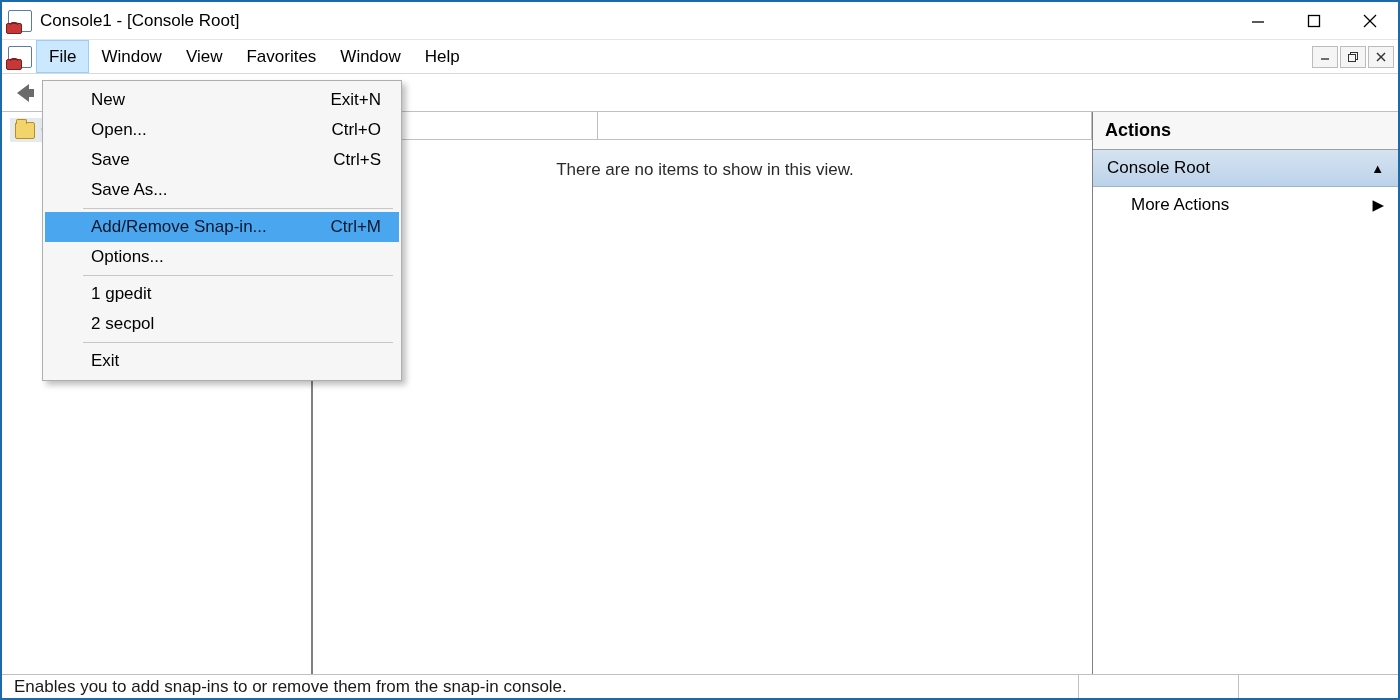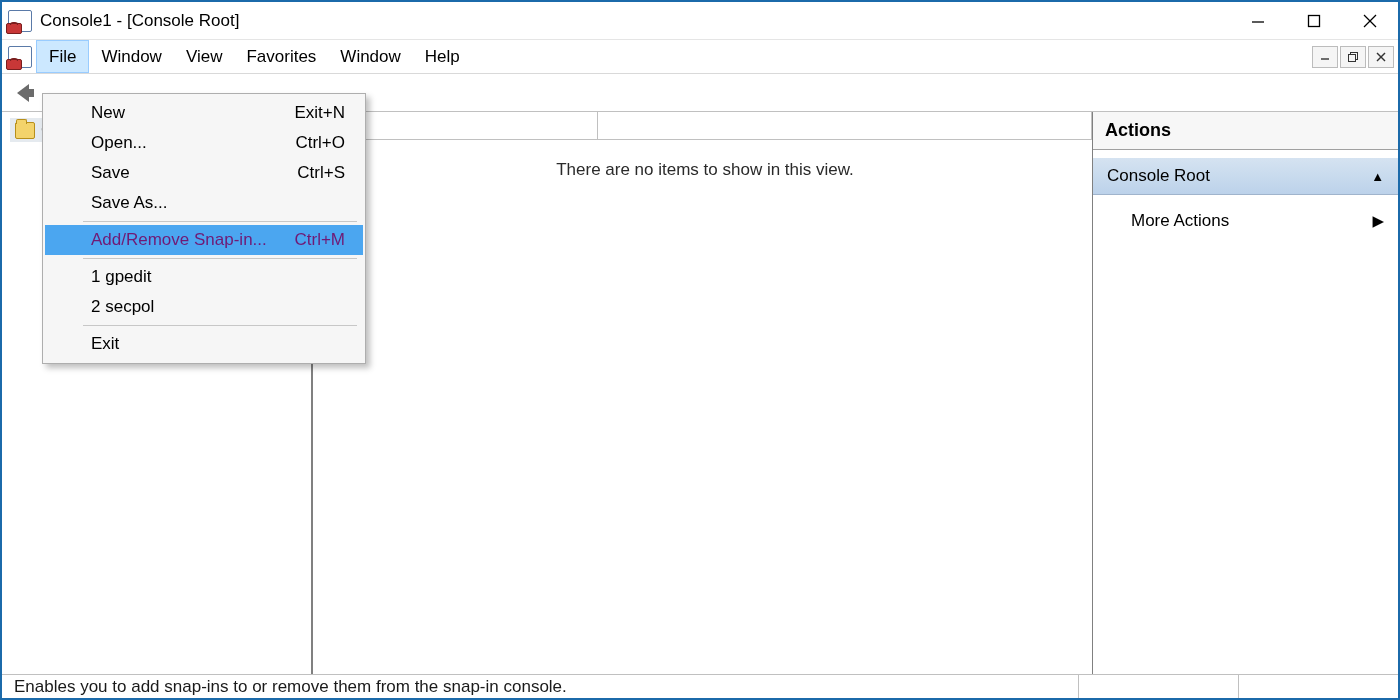--- a/index.html
+++ b/index.html
@@ -32,40 +32,40 @@
     .tree-item { display: flex; align-items: center; gap: 6px; font-size: 16px; color: #1a1a1a; padding: 2px 4px; }
     .tree-item.selected { background: rgba(150,170,190,0.25); border:1px dotted transparent; }
     .divider-col { width: 6px; background: #fff; border-left:1px solid #808080; }
     .list-pane { flex: 1; background: #fff; display: flex; align-items: flex-start; justify-content: center; position:relative; }
     .list-header { position:absolute; top:0; left:0; right:0; height:28px; border-bottom:1px solid #c0c0c0; display:flex; }
     .list-header .col-name { border-right:1px solid #c0c0c0; width: 280px; height:100%; }
     .list-header .col-rest { border-right:1px solid #c0c0c0; flex:1; height:100%; }
     .empty-text { margin-top: 48px; font-size: 17px; color: #2a2a2a; }
     
     
-    .actions-pane { width: 306px; border-left: 1px solid #808080; display:flex; flex-direction:column;gap:8px; }
+    .actions-pane { width: 306px; border-left: 1px solid #808080; display:flex; flex-direction:column; }
     .actions-head { font-size: 18px; font-weight: 600; padding: 8px 12px; border-bottom:1px solid #a0a0a0; background: #f7f7f7; }
     .actions-sub { font-size: 17px; padding: 8px 14px; background: linear-gradient(#d5e3f1,#bcd2ea); border-bottom:1px solid #a0b4cc; display:flex; align-items:center; justify-content:space-between; }
     .actions-sub .arrow { font-size: 13px; }
     .actions-item { font-size: 17px; padding: 8px 14px 8px 38px; display:flex; justify-content:space-between; align-items:center; }
     .actions-item .arrow { font-size: 15px; }
     
     
     .statusbar { height: 24px; border-top:1px solid #c0c0c0; background:#fff; display:flex; align-items:center; padding-left:12px; font-size:17px; color:#1a1a1a; }
     .status-cells { margin-left:auto; display:flex; height:100%; }
     .status-cell { border-left:1px solid #c0c0c0; width: 160px; }
     .status-cell:last-child { width: 160px; }
     
     
-    .dropdown { position: absolute; top: 93px; left: 42px; width: 324px; background: #f6f6f6; border: 1px solid #aeaeae; box-shadow: 4px 4px 6px rgba(0,0,0,0.25); z-index: 100; padding: 4px 2px; }
+    .dropdown { position: absolute; top: 80px; left: 42px; width: 360px; background: #f6f6f6; border: 1px solid #aeaeae; box-shadow: 4px 4px 6px rgba(0,0,0,0.25); z-index: 100; padding: 4px 2px; }
     .dd-item { display:flex; justify-content:space-between; align-items:center; padding: 4px 18px 4px 46px; font-size:17px; color:#000; height: 30px; }
     .dd-item.highlight { background: #4aa3f0; background: #5bb0f3; background: linear-gradient(#62b4f4,#3e9cf0); color:#000; }
     .dd-item.highlight { background: #3f9df0; color:#000; }
     .dd-item.highlight { background: #5aaef2; }
-    .dd-item.highlight { background: #4ea9f2; color:#701a75; }
+    .dd-item.highlight { background: #4ea9f2; color:#0f172a; }
     .dd-item.highlight { background: #4ba6f0; }
     .dd-sep { height:1px; background:#c7c7c7; margin: 3px 6px 3px 38px; }
     
     .folder-icon { width:20px; height:17px; background: #f3d36b; border:1px solid #b78f1a; border-radius:2px; position:relative; }
     .folder-icon::before { content:""; position:absolute; top:-4px; left:0; width:9px; height:4px; background:#f3d36b; border:1px solid #b78f1a; border-bottom:none; border-radius:2px 2px 0 0; }
     
     .mmc-icon { position:relative; width:24px; height:22px; }
     .mmc-icon .win { position:absolute; inset:0; border:1px solid #5a7aa8; background:#fff; border-radius:2px; }
     .mmc-icon .toolbox { position:absolute; bottom:-2px; left:-2px; width:16px; height:11px; background:#c83737; border:1px solid #7a1e1e; border-radius:2px; }
     .mmc-icon .handle { position:absolute; bottom:7px; left:2px; width:8px; height:3px; border:1px solid #7a1e1e; border-bottom:none; border-radius:3px 3px 0 0; }
@@ -195,20 +195,24 @@
     </div>
     <div class="dd-item">
       <span>Save As...</span>
       <span></span>
     </div>
     <div class="dd-sep"></div>
     <div class="dd-item highlight">
       <span>Add/Remove Snap-in...</span>
       <span>Ctrl+M</span>
     </div>
+    <div class="dd-item">
+      <span>Options...</span>
+      <span></span>
+    </div>
     <div class="dd-sep"></div>
     <div class="dd-item">
       <span>1 gpedit</span>
       <span></span>
     </div>
     <div class="dd-item">
       <span>2 secpol</span>
       <span></span>
     </div>
     <div class="dd-sep"></div>

